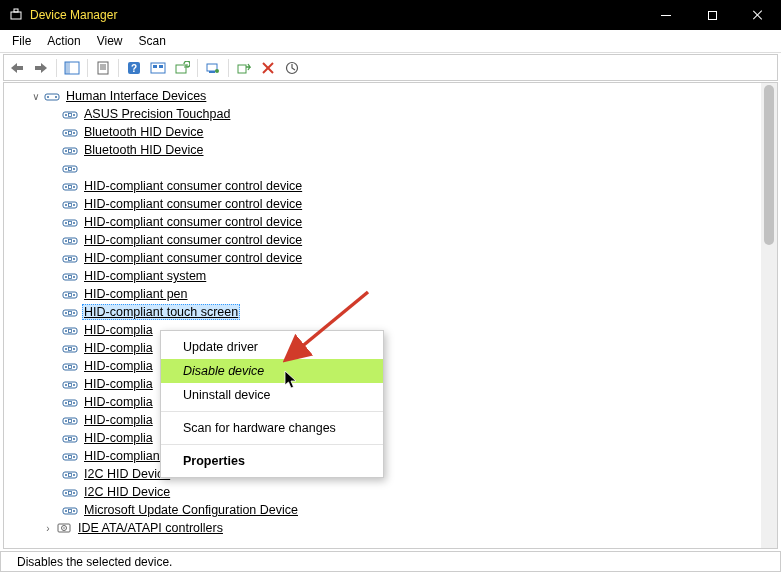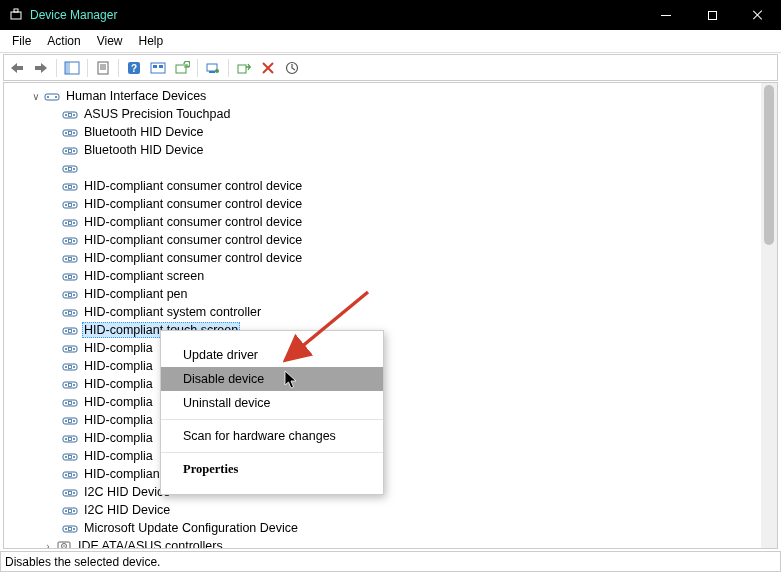--- a/index.html
+++ b/index.html
@@ -1,20 +1,20 @@
 <!DOCTYPE html>
 <html><head>
 <meta charset="utf-8">
 <style>
   * { box-sizing: border-box; font-family: "Segoe UI", Tahoma, sans-serif; }
   html, body { margin: 0; padding: 0; }
   body { width: 781px; height: 572px; background: #fff; overflow: hidden; position: relative; }
 
   
-  .titlebar { height: 30px; background: #000; color: #5eead4; display: flex; align-items: center; padding-left: 8px; }
+  .titlebar { height: 30px; background: #000; color: #fde047; display: flex; align-items: center; padding-left: 8px; }
   .titlebar .app-icon { width: 16px; height: 16px; margin-right: 6px; display:flex; align-items:center; justify-content:center; }
   .titlebar .title { font-size: 12px; flex: 1; }
   .titlebar .winbtns { display: flex; height: 100%; }
   .winbtn { width: 46px; display: flex; align-items: center; justify-content: center; }
   .winbtn .line { width: 10px; height: 1px; background: #fff; }
   .winbtn .sq { width: 9px; height: 9px; border: 1px solid #fff; }
   .winbtn .x { position: relative; width: 12px; height: 12px; }
   .winbtn .x::before, .winbtn .x::after { content:""; position:absolute; left:5px; top:0; width:1.2px; height:12px; background:#fff; }
   .winbtn .x::before { transform: rotate(45deg); }
   .winbtn .x::after { transform: rotate(-45deg); }
@@ -32,42 +32,42 @@
   
   .pane { position: absolute; left: 3px; right: 3px; top: 82px; bottom: 23px; border: 1px solid #ccc; background: #fff; overflow: hidden; }
   .pane-inner { position:absolute; left:0; right:16px; top:0; bottom:0; overflow:hidden; }
   .tree { font-size: 12.5px; padding-top: 4px; white-space: nowrap; }
   .row { display:flex; align-items:center; height:18px; padding-left: 26px; }
   .twisty { width: 12px; height:12px; margin-right: 2px; display:flex; align-items:center; justify-content:center; color:#666; font-size:10px; }
   .row.cat { padding-left: 26px; }
   .row.child { padding-left: 58px; }
   .row.child2 { padding-left: 38px; }
   .dev-icon { width:16px; height:16px; margin-right:4px; display:flex; align-items:center; justify-content:center; }
-  .row .label { padding: 0 2px; }
+  .row .label { padding: 0 2px; text-decoration: underline; }
   .row.selected .label { background: #cde8ff; border: 1px dotted #3399ff; padding: 0 1px; }
 
   
   .scrollbar { position:absolute; right:0; top:0; bottom:0; width:16px; background:#f0f0f0; }
   .scroll-thumb { position:absolute; left:3px; right:3px; top:2px; height:160px; background:#c1c1c1; border-radius:5px; }
 
   
-  .ctxmenu { position:absolute; left:160px; top:330px; width:224px; background:#fff; border:1px solid #ccc; box-shadow: 2px 3px 8px rgba(0,0,0,0.25); font-size:12.5px; padding:12px 0; }
+  .ctxmenu { position:absolute; left:160px; top:330px; width:224px; background:#fff; border:1px solid #ccc; box-shadow: 2px 3px 8px rgba(0,0,0,0.25); font-size:12.5px; padding:4px 0; }
   .ctxitem { padding: 5px 22px; }
-  .ctxitem.hover { background:#a3a3a3; }
+  .ctxitem.hover { background:#bef264;font-style:italic; }
   .ctxsep { height:1px; background:#e3e3e3; margin:4px 0; }
-  .ctxitem.bold { font-weight:600;font-family:Liberation Serif, serif; }
+  .ctxitem.bold { font-weight:600; }
 
   
   .cursor { position:absolute; left:284px; top:370px; width:16px; height:22px; pointer-events:none; }
 
   
   .arrow-annot { position:absolute; left:276px; top:288px; width:100px; height:80px; pointer-events:none; }
 
   
-  .statusbar { position:absolute; left:0; right:0; bottom:0; height:21px; background:#fff; border:1px solid #ccc; display:flex; align-items:center; font-size:12px; padding-left:4px; }
+  .statusbar { position:absolute; left:0; right:0; bottom:0; height:21px; background:#fff; border:1px solid #ccc; display:flex; align-items:center; font-size:12px; padding-left:16px; }
 </style>
 </head>
 <body>
 
 <div class="titlebar">
   <div class="app-icon">
     <svg width="14" height="14" viewBox="0 0 14 14">
         <rect x="2" y="4" width="10" height="7" fill="none" stroke="#fff" stroke-width="1"></rect>
         <rect x="5" y="1" width="4" height="3" fill="none" stroke="#fff" stroke-width="1"></rect>
       </svg>
@@ -83,21 +83,21 @@
     <div class="winbtn">
         <div class="x"></div>
       </div>
   </div>
 </div>
 
 <div class="menubar">
   <div class="menuitem">File</div>
   <div class="menuitem">Action</div>
   <div class="menuitem">View</div>
-  <div class="menuitem">Help</div>
+  <div class="menuitem">Scan</div>
 </div>
 
 <div class="toolbar">
   <div class="tbtn">
       <svg width="16" height="14">
         <path d="M8 2 L2 7 L8 12 Z" fill="#777"></path>
         <rect x="8" y="5" width="6" height="4" fill="#777"></rect>
       </svg>
     </div>
   <div class="tbtn">
@@ -286,43 +286,32 @@
         </div>
         <div class="row child">
           <span class="dev-icon">
             <svg width="16" height="16" viewBox="0 0 16 16">
               <rect x="1" y="6" width="14" height="6" rx="2" fill="none" stroke="#3a6ea5" stroke-width="1"></rect>
               <circle cx="4" cy="9" r="1" fill="#3a6ea5"></circle>
               <circle cx="12" cy="9" r="1" fill="#3a6ea5"></circle>
               <rect x="6.5" y="7.5" width="3" height="3" fill="none" stroke="#3a6ea5" stroke-width="0.8"></rect>
             </svg>
           </span>
-          <span class="label">HID-compliant screen</span>
+          <span class="label">HID-compliant system</span>
         </div>
         <div class="row child">
           <span class="dev-icon">
             <svg width="16" height="16" viewBox="0 0 16 16">
               <rect x="1" y="6" width="14" height="6" rx="2" fill="none" stroke="#3a6ea5" stroke-width="1"></rect>
               <circle cx="4" cy="9" r="1" fill="#3a6ea5"></circle>
               <circle cx="12" cy="9" r="1" fill="#3a6ea5"></circle>
               <rect x="6.5" y="7.5" width="3" height="3" fill="none" stroke="#3a6ea5" stroke-width="0.8"></rect>
             </svg>
           </span>
           <span class="label">HID-compliant pen</span>
-        </div>
-        <div class="row child">
-          <span class="dev-icon">
-            <svg width="16" height="16" viewBox="0 0 16 16">
-              <rect x="1" y="6" width="14" height="6" rx="2" fill="none" stroke="#3a6ea5" stroke-width="1"></rect>
-              <circle cx="4" cy="9" r="1" fill="#3a6ea5"></circle>
-              <circle cx="12" cy="9" r="1" fill="#3a6ea5"></circle>
-              <rect x="6.5" y="7.5" width="3" height="3" fill="none" stroke="#3a6ea5" stroke-width="0.8"></rect>
-            </svg>
-          </span>
-          <span class="label">HID-compliant system controller</span>
         </div>
         <div class="row child selected">
           <span class="dev-icon">
             <svg width="16" height="16" viewBox="0 0 16 16">
               <rect x="1" y="6" width="14" height="6" rx="2" fill="none" stroke="#3a6ea5" stroke-width="1"></rect>
               <circle cx="4" cy="9" r="1" fill="#3a6ea5"></circle>
               <circle cx="12" cy="9" r="1" fill="#3a6ea5"></circle>
               <rect x="6.5" y="7.5" width="3" height="3" fill="none" stroke="#3a6ea5" stroke-width="0.8"></rect>
             </svg>
           </span>
@@ -451,21 +440,21 @@
         </div>
         <div class="row child2">
           <span class="twisty">›</span>
           <span class="dev-icon">
             <svg width="16" height="16" viewBox="0 0 16 16">
               <rect x="2" y="4" width="12" height="8" rx="1" fill="none" stroke="#666"></rect>
               <circle cx="8" cy="8" r="2.5" fill="none" stroke="#666"></circle>
               <circle cx="8" cy="8" r="0.8" fill="#666"></circle>
             </svg>
           </span>
-          <span class="label">IDE ATA/ASUS controllers</span>
+          <span class="label">IDE ATA/ATAPI controllers</span>
         </div>
       </div>
   </div>
   <div class="scrollbar">
     <div class="scroll-thumb"></div>
   </div>
 </div>
 
 <div class="ctxmenu" id="ctxmenu">
     <div class="ctxitem">Update driver</div>

